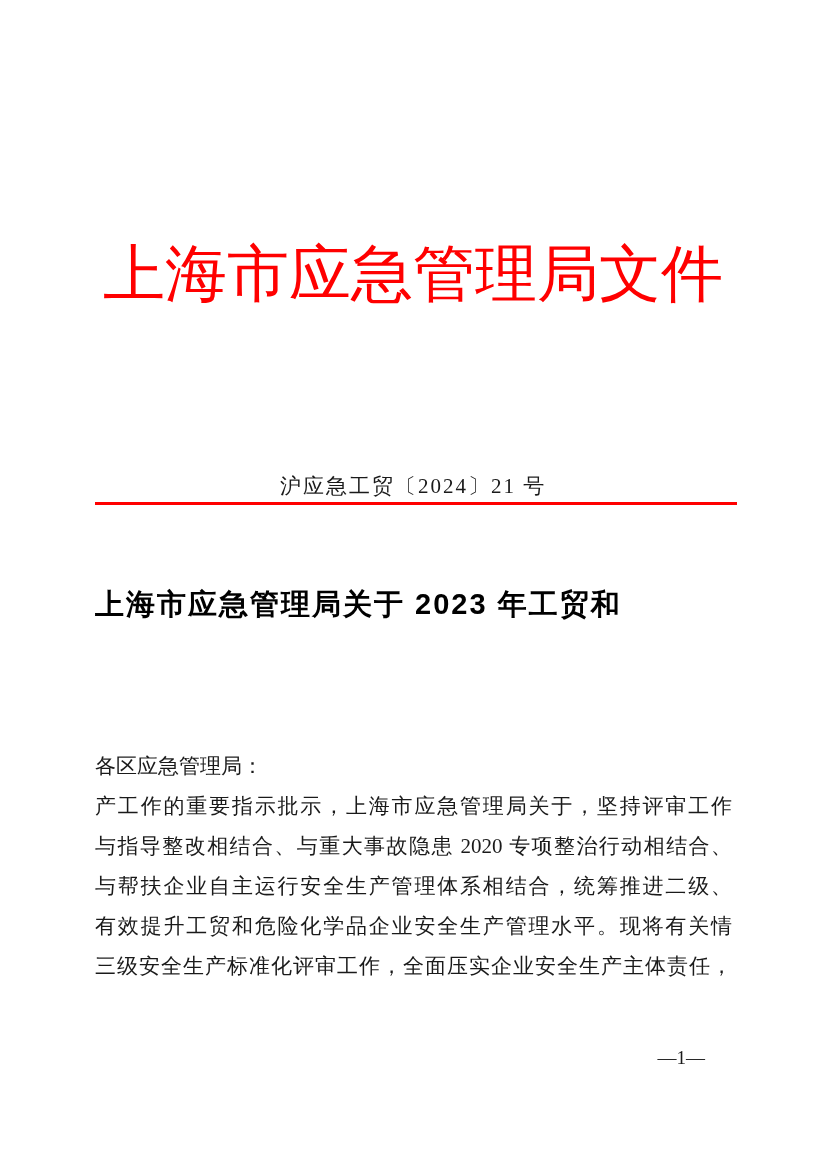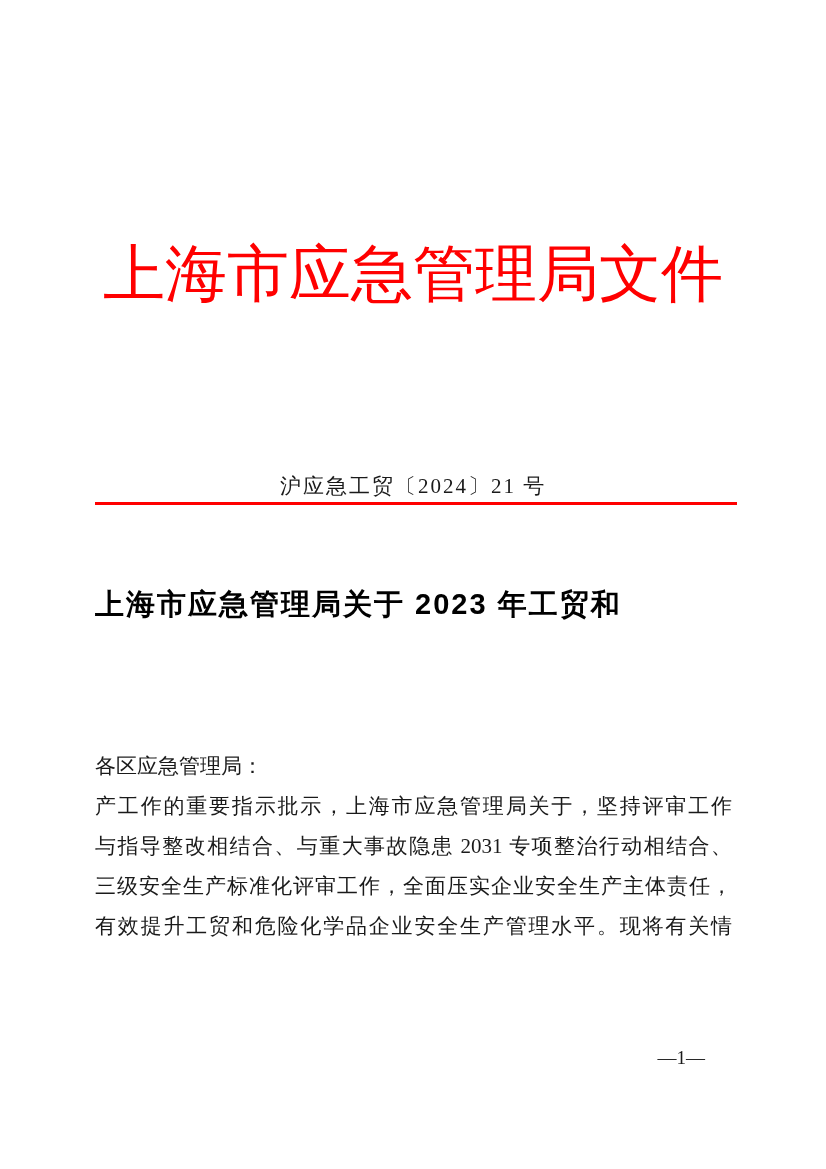--- a/index.html
+++ b/index.html
@@ -112,20 +112,21 @@
 
   <div class="red-rule"></div>
 
   <div class="doc-title">
     <div>上海市应急管理局关于 2023 年工贸和</div>
   </div>
 
   <div class="body-text">
     <div class="body-line salutation">各区应急管理局：</div>
     <div class="body-line">产工作的重要指示批示，上海市应急管理局关于，坚持评审工作</div>
-    <div class="body-line">与指导整改相结合、与重大事故隐患 2031 专项整治行动相结合、</div>
+    <div class="body-line">与指导整改相结合、与重大事故隐患 2020 专项整治行动相结合、</div>
+    <div class="body-line">与帮扶企业自主运行安全生产管理体系相结合，统筹推进二级、</div>
+    <div class="body-line">有效提升工贸和危险化学品企业安全生产管理水平。现将有关情</div>
     <div class="body-line">三级安全生产标准化评审工作，全面压实企业安全生产主体责任，</div>
-    <div class="body-line">有效提升工贸和危险化学品企业安全生产管理水平。现将有关情</div>
   </div>
 
   <div class="page-number">—1—</div>
 
 </div>
 
 </body></html>

